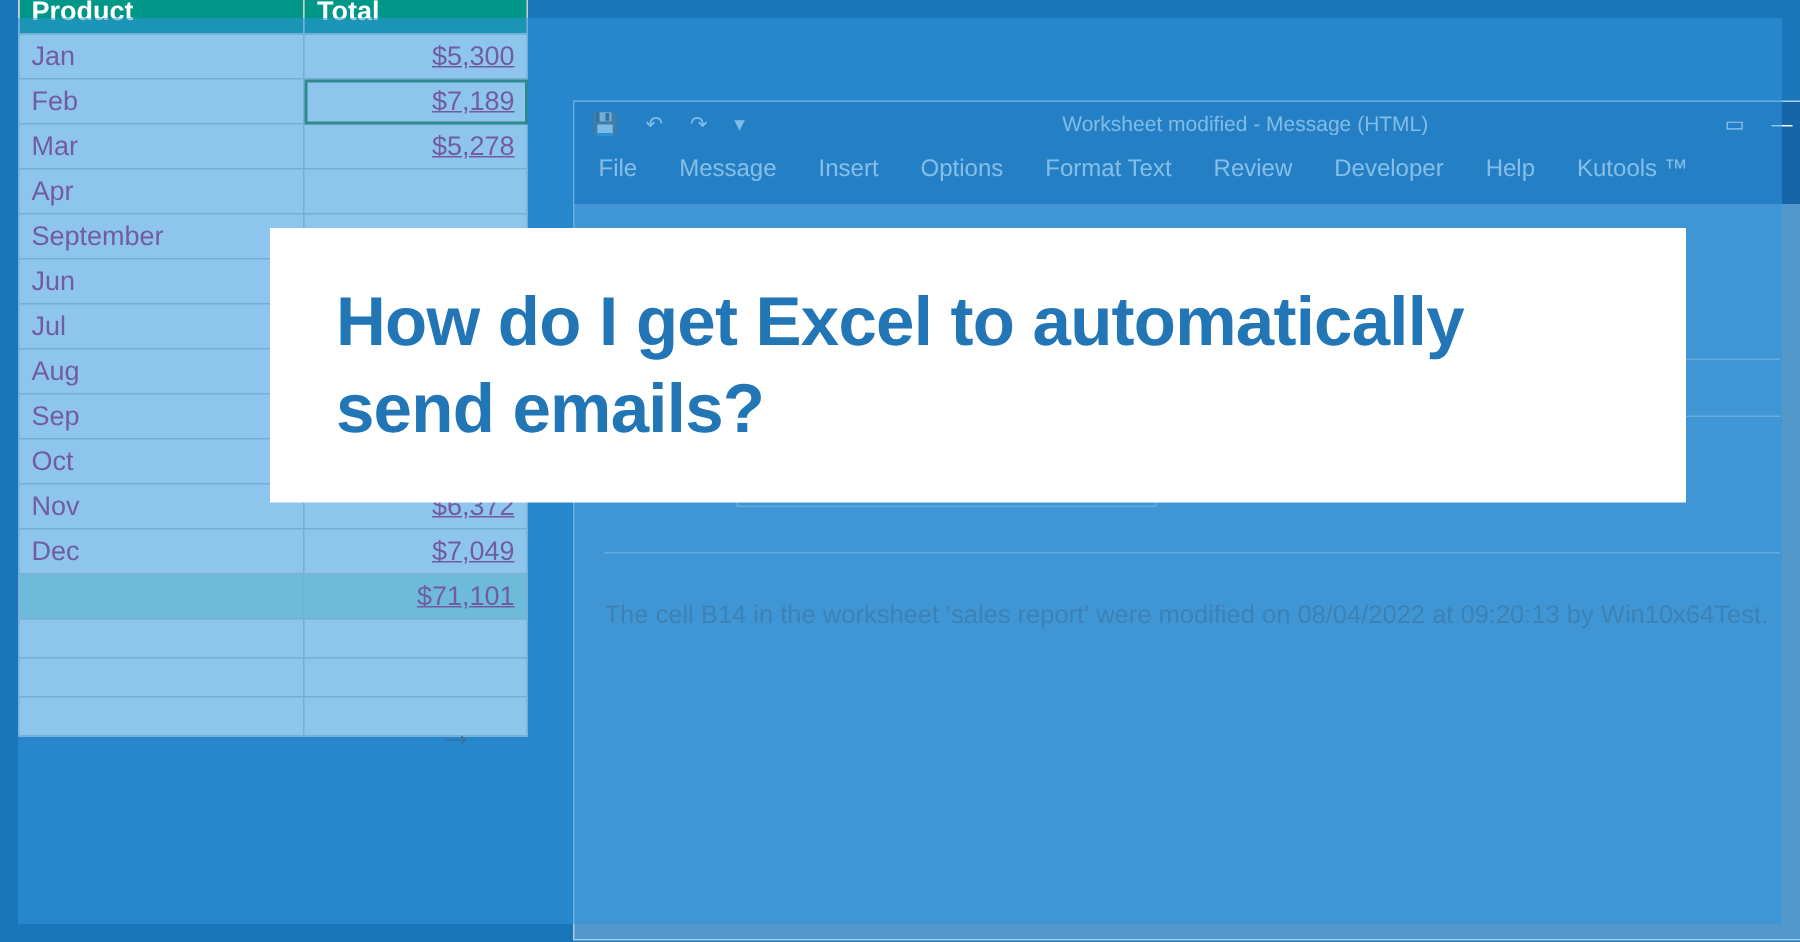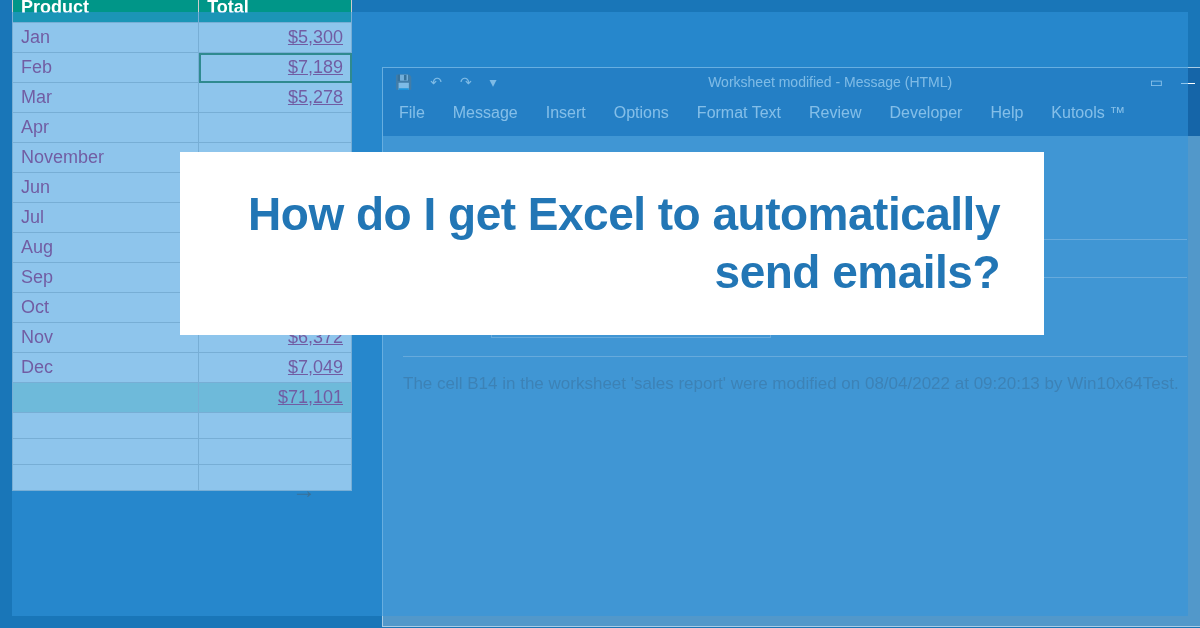--- a/index.html
+++ b/index.html
@@ -33,24 +33,24 @@
 .ol-ribbon span { opacity: .9; text-align: right; }
 
 .ol-body { padding: 18px 20px; }
 .fieldrow { display: flex; align-items: center; gap: 18px; margin-bottom: 12px; }
 .fieldrow .lbl { width: 70px; color: #4a6a88; font-size: 15px; }
 .fieldrow .btn { border: 1px solid #7da5c4; padding: 3px 14px; color: #4a6a88; font-size: 14px; }
 .fieldrow .val { flex: 1; border-bottom: 1px solid #a8c4db; padding: 4px 2px; color: #4a6a88; font-size: 15px; }
 .attach { display: flex; align-items: center; gap: 10px; border: 1px solid #a8c4db; padding: 6px 12px; width: 280px; }
 .attach .xicon { width: 26px; height: 30px; background: #fff; border: 1px solid #2e7d32; display: flex; align-items: center; justify-content: center; color: #2e7d32; font-weight: 700; font-size: 12px; }
 .attach .meta { font-size: 13px; color: #4a6a88; line-height: 1.3; }
-.msgbody { margin-top: 18px; border-top: 1px solid #a8c4db; padding-top: 14px; color: #4a6a88; font-size: 17px; line-height: 1.5; }
+.msgbody { margin-top: 30px; border-top: 1px solid #a8c4db; padding-top: 28px; color: #4a6a88; font-size: 17px; line-height: 1.5; }
 
 
-.headline { position: absolute; left: 168px; top: 140px; width: 864px; background: #fff; z-index: 10; padding: 34px 44px; text-align: right; }
+.headline { position: absolute; left: 168px; top: 140px; width: 944px; background: #fff; z-index: 10; padding: 34px 44px; text-align: left; }
 .headline h1 { color: #2276b5; font-size: 46px; font-weight: 700; line-height: 1.25; letter-spacing: -0.5px; }
 </style>
 </head>
 <body>
 
 <div class="frame">
 
   <div class="sheet">
     <table class="table">
       <tbody>
@@ -68,21 +68,21 @@
           </tr>
       <tr>
             <td>Mar</td>
             <td class="num">$5,278</td>
           </tr>
       <tr>
             <td>Apr</td>
             <td class="num blank"></td>
           </tr>
       <tr>
-            <td>November</td>
+            <td>September</td>
             <td class="num blank"></td>
           </tr>
       <tr>
             <td>Jun</td>
             <td class="num blank"></td>
           </tr>
       <tr>
             <td>Jul</td>
             <td class="num blank"></td>
           </tr>

